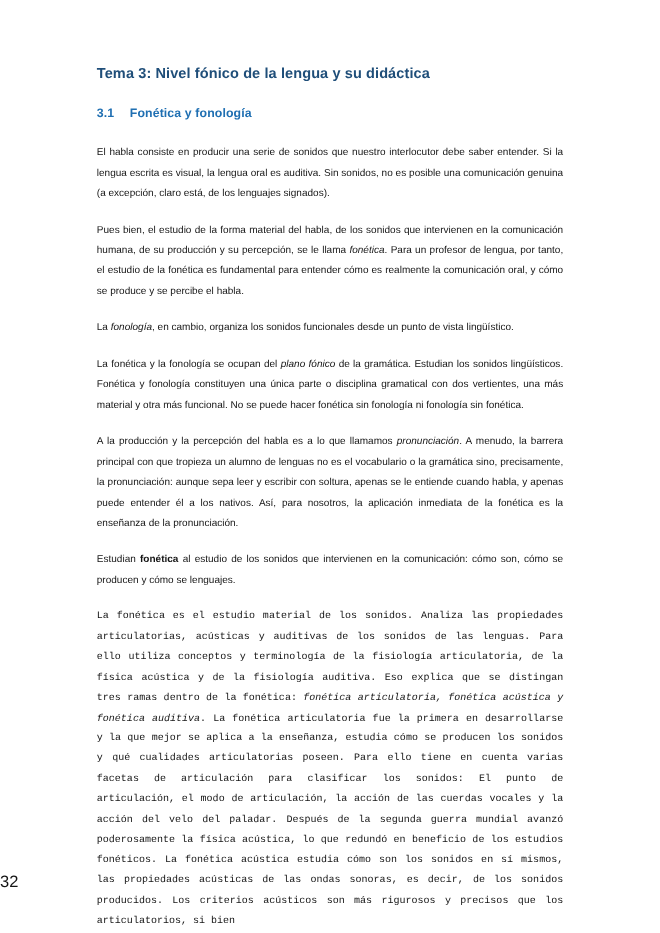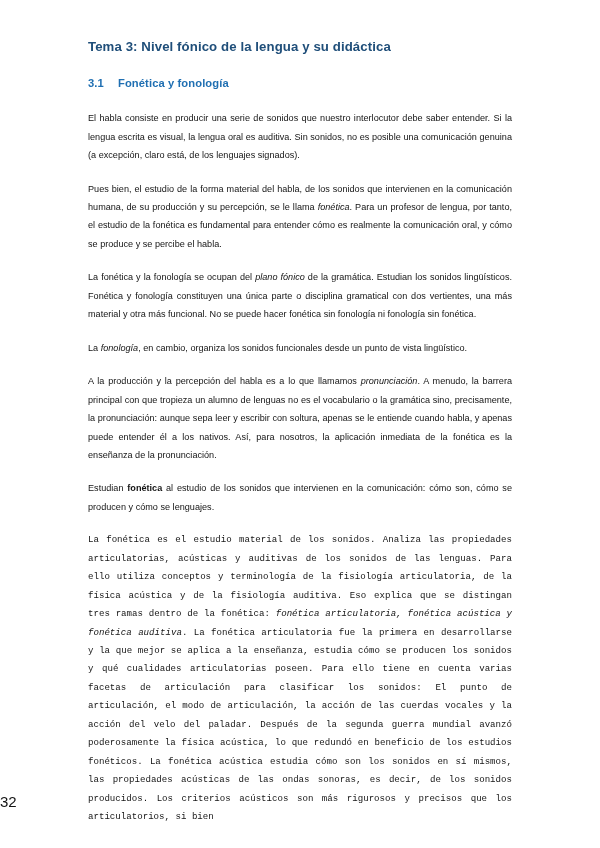--- a/index.html
+++ b/index.html
@@ -12,21 +12,21 @@
     height: 848px;
     font-family: "Liberation Sans", sans-serif;
     color: #111111;
     position: relative;
     overflow: hidden;
   }
   .page {
     width: 600px;
     height: 848px;
     box-sizing: border-box;
-    padding: 38px 88px 40px 88px;
+    padding: 58px 88px 40px 88px;
     position: relative;
   }
   h1.doc-title {
     font-size: 13.2px;
     font-weight: bold;
     color: #1f4e79;
     margin: 0 0 22px 0;
     letter-spacing: 0.1px;
     line-height: 1.3;
   }
@@ -72,22 +72,22 @@
 
   <h1 class="doc-title">Tema 3: Nivel fónico de la lengua y su didáctica</h1>
 
   <h2 class="section-title">
     <span class="num">3.1</span><span>Fonética y fonología</span>
   </h2>
 
   <div class="body-text">
       <p class="para"><span>El habla consiste en producir una serie de sonidos que nuestro interlocutor debe saber entender. Si la lengua escrita es visual, la lengua oral es auditiva. Sin sonidos, no es posible una comunicación genuina (a excepción, claro está, de los lenguajes signados).</span></p>
       <p class="para"><span>Pues bien, el estudio de la forma material del habla, de los sonidos que intervienen en la comunicación humana, de su producción y su percepción, se le llama </span><span class="it">fonética</span><span>. Para un profesor de lengua, por tanto, el estudio de la fonética es fundamental para entender cómo es realmente la comunicación oral, y cómo se produce y se percibe el habla.</span></p>
+      <p class="para"><span>La </span><span class="it">fonología</span><span>, en cambio, organiza los sonidos funcionales desde un punto de vista lingüístico.</span></p>
       <p class="para"><span>La fonética y la fonología se ocupan del </span><span class="it">plano fónico</span><span> de la gramática. Estudian los sonidos lingüísticos. Fonética y fonología constituyen una única parte o disciplina gramatical con dos vertientes, una más material y otra más funcional. No se puede hacer fonética sin fonología ni fonología sin fonética.</span></p>
-      <p class="para"><span>La </span><span class="it">fonología</span><span>, en cambio, organiza los sonidos funcionales desde un punto de vista lingüístico.</span></p>
       <p class="para"><span>A la producción y la percepción del habla es a lo que llamamos </span><span class="it">pronunciación</span><span>. A menudo, la barrera principal con que tropieza un alumno de lenguas no es el vocabulario o la gramática sino, precisamente, la pronunciación: aunque sepa leer y escribir con soltura, apenas se le entiende cuando habla, y apenas puede entender él a los nativos. Así, para nosotros, la aplicación inmediata de la fonética es la enseñanza de la pronunciación.</span></p>
       <p class="para"><span>Estudian </span><span class="bd">fonética</span><span> al estudio de los sonidos que intervienen en la comunicación: cómo son, cómo se producen y cómo se lenguajes.</span></p>
       <p class="para"><span>La fonética es el estudio material de los sonidos. Analiza las propiedades articulatorias, acústicas y auditivas de los sonidos de las lenguas. Para ello utiliza conceptos y terminología de la fisiología articulatoria, de la física acústica y de la fisiología auditiva. Eso explica que se distingan tres ramas dentro de la fonética: </span><span class="it">fonética articulatoria, fonética acústica y fonética auditiva</span><span>. La fonética articulatoria fue la primera en desarrollarse y la que mejor se aplica a la enseñanza, estudia cómo se producen los sonidos y qué cualidades articulatorias poseen. Para ello tiene en cuenta varias facetas de articulación para clasificar los sonidos: El punto de articulación, el modo de articulación, la acción de las cuerdas vocales y la acción del velo del paladar. Después de la segunda guerra mundial avanzó poderosamente la física acústica, lo que redundó en beneficio de los estudios fonéticos. La fonética acústica estudia cómo son los sonidos en sí mismos, las propiedades acústicas de las ondas sonoras, es decir, de los sonidos producidos. Los criterios acústicos son más rigurosos y precisos que los articulatorios, si bien</span></p>
     </div>
 
   <div class="page-number">32</div>
 
 </div>
 
 </body></html>

